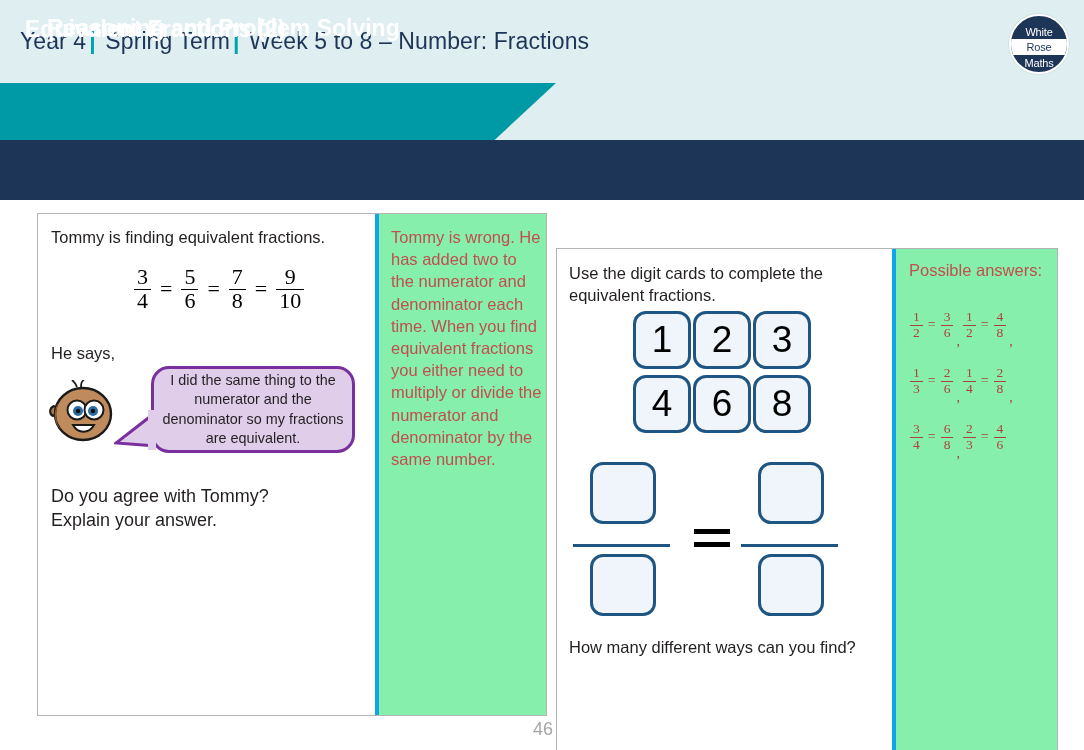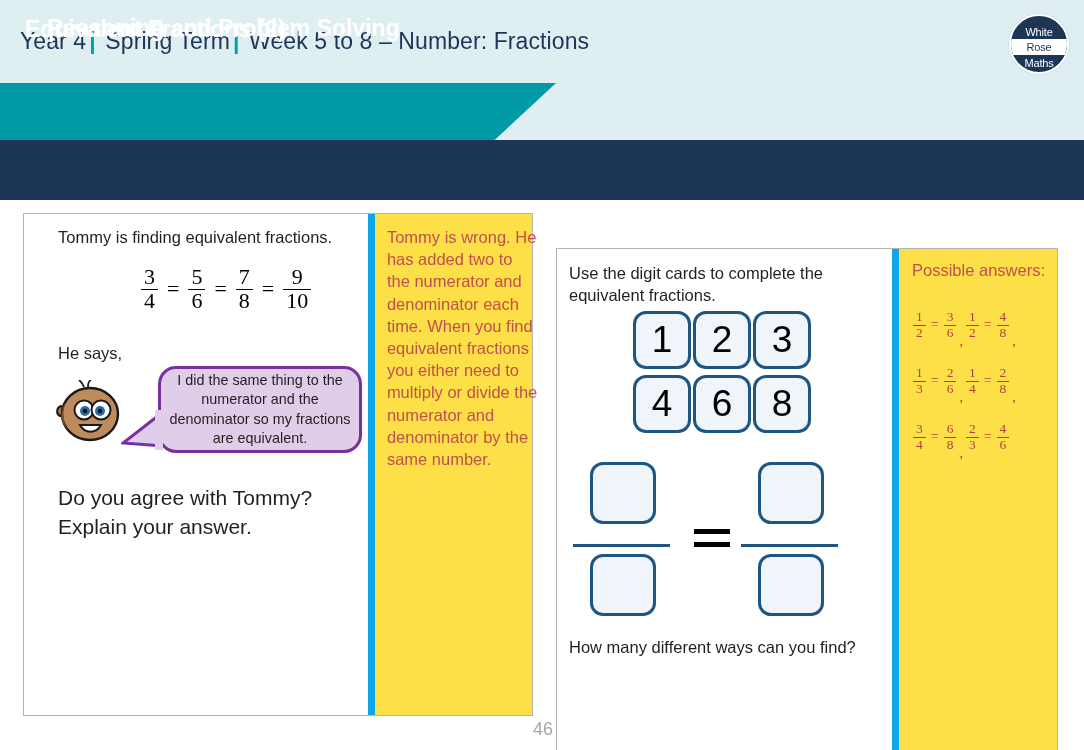--- a/index.html
+++ b/index.html
@@ -104,35 +104,35 @@
   }
 
   
   .panel {
     position: absolute;
     top: 213px;
     height: 503px;
     border: 1px solid #b4b4b4;
     background: #ffffff;
   }
-  .panel-q1 { left: 23px;  width: 510px; padding-left: 21px; }
+  .panel-q1 { left: 37px;  width: 510px; }
   .panel-q2 { left: 556px; width: 502px; margin-top: 35px; }
 
   .panel-inner { position: relative; width: 100%; height: 100%; display: flex; }
 
   .q-area {
     position: relative;
     height: 100%;
     background: #ffffff;
   }
   .a-area {
     position: relative;
     height: 100%;
-    background: #fde047;
-    border-left: 7px solid #0ea5e9;
+    background: #86efac;
+    border-left: 4px solid #0ea5e9;
   }
 
   .panel-q1 .q-area { width: 337px; }
   .panel-q1 .a-area { width: 171px; }
   .panel-q2 .q-area { width: 335px; }
   .panel-q2 .a-area { width: 165px; }
 
   
   .q1-lead {
     position: absolute;
@@ -198,21 +198,21 @@
   .bubble-tail {
     position: absolute;
     left: 76px; top: 196px;
     width: 42px; height: 40px;
     z-index: 2;
   }
 
   .q1-ask {
     position: absolute;
     left: 13px; top: 270px;
-    font-size: 21px;
+    font-size: 18px;
     color: #231f20;
     line-height: 1.36;
   }
 
   
   .a1-text {
     position: absolute;
     left: 12px; top: 12px;
     width: 152px;
     font-size: 16.5px;

